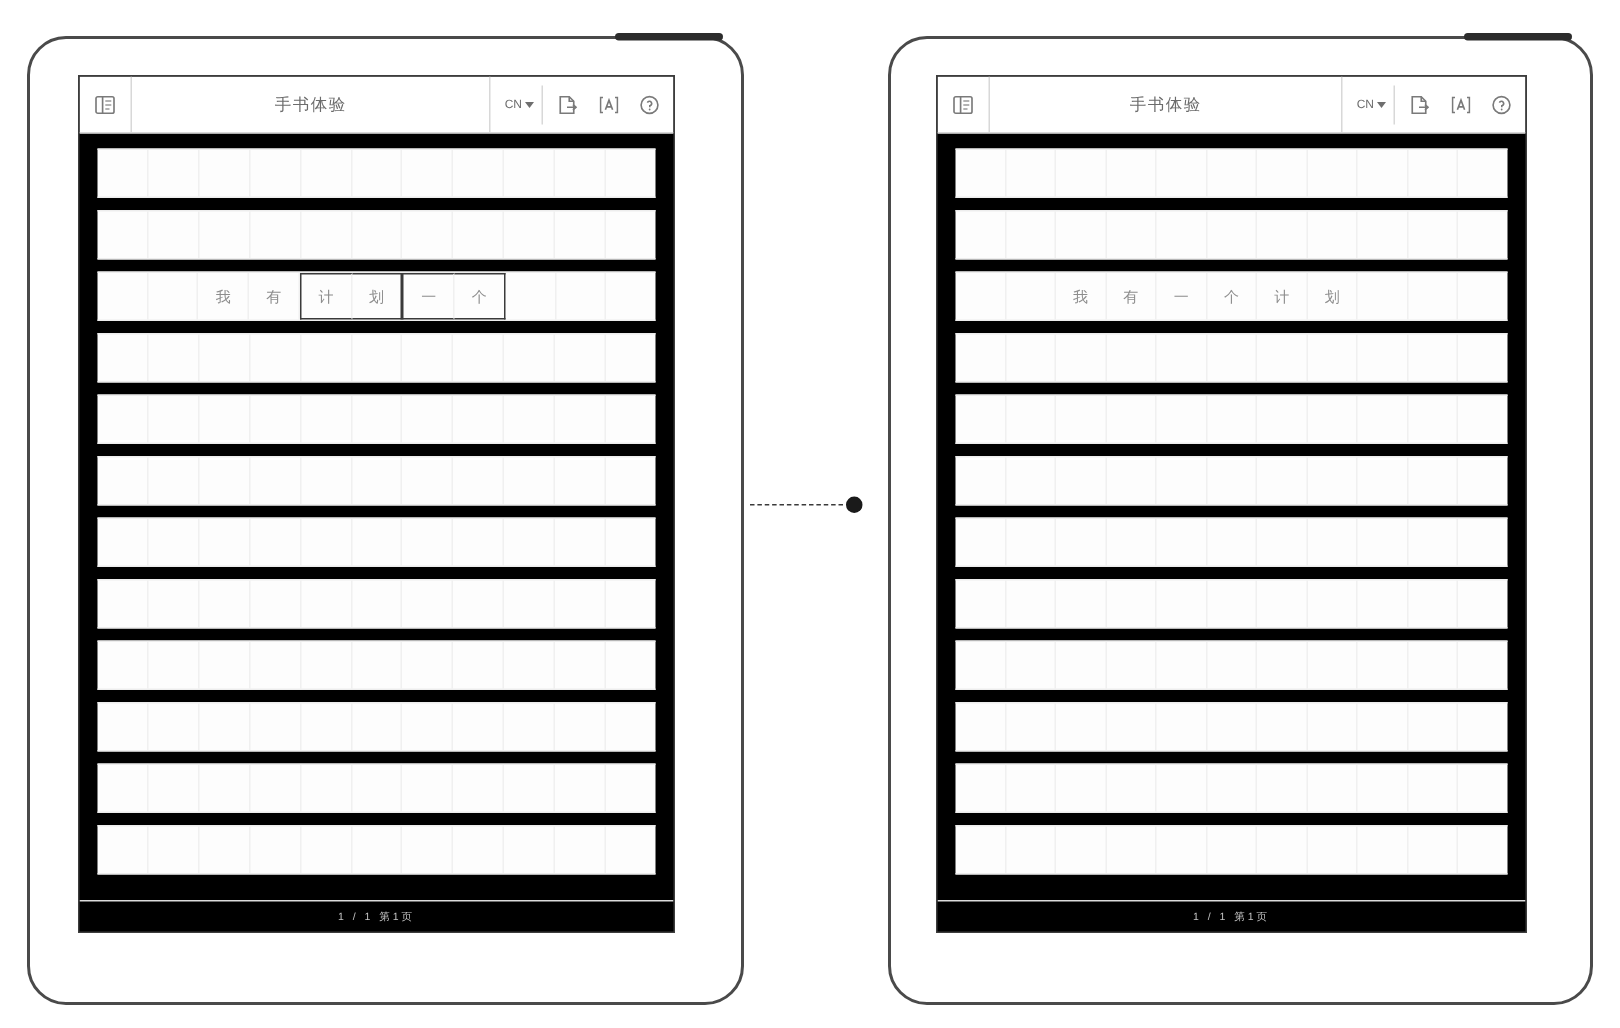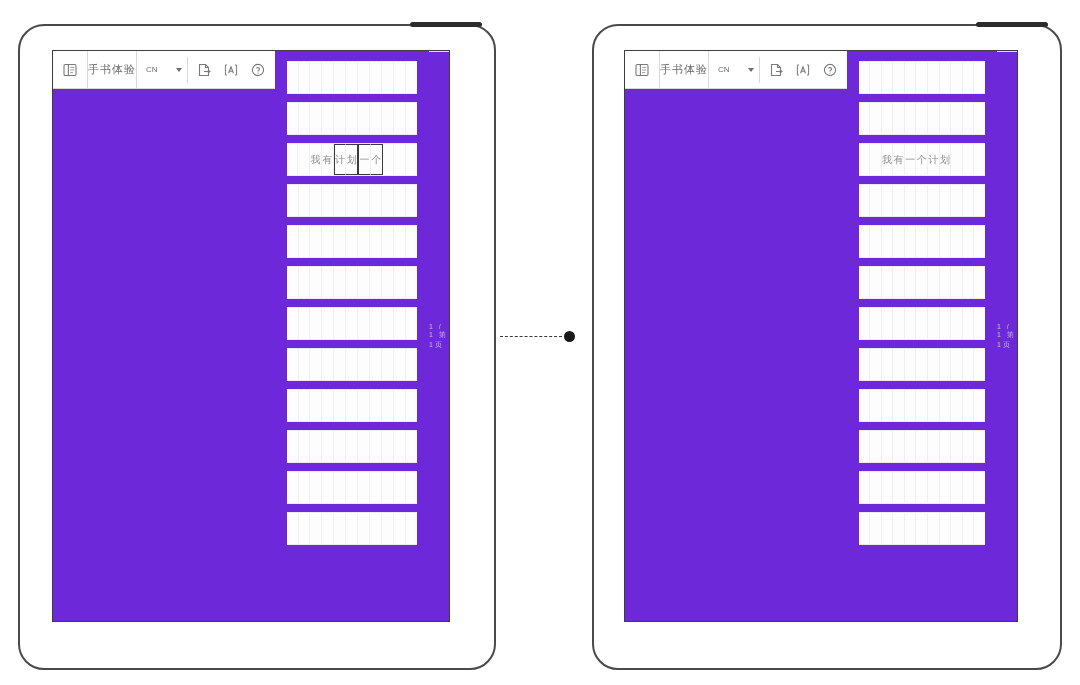--- a/index.html
+++ b/index.html
@@ -23,25 +23,25 @@
     position:absolute;
     top:-4px;
     height:5px;
     background:#2c2c2c;
     border-radius:3px;
   }
 
   .screen{
     position:absolute;
     border:1px solid #3d3d3d;
-    background:#6d28d9;
+    background:#000000;
     box-sizing:border-box;
     overflow:hidden;
     display:flex;
-    flex-direction:row;
+    flex-direction:column;
   }
 
   
   .toolbar{
     display:flex;
     align-items:center;
     height:38px;
     flex:0 0 38px;
     border-bottom:1px solid #d8d8d8;
     box-sizing:border-box;
@@ -70,21 +70,21 @@
     padding:0 4px;
     gap:2px;
   }
   .tb-btn{
     width:25px;height:26px;
     display:flex;align-items:center;justify-content:center;
     color:#7a7a7a;
   }
   .tb-lang{
     display:flex;align-items:center;justify-content:center;
-    gap:18px;
+    gap:2px;
     padding:0 5px;
     height:26px;
     font-size:8px;
     color:#6e6e6e;
     border-right:1px solid #d8d8d8;
     margin-right:2px;
     white-space:nowrap;
   }
   .caret{
     width:0;height:0;

